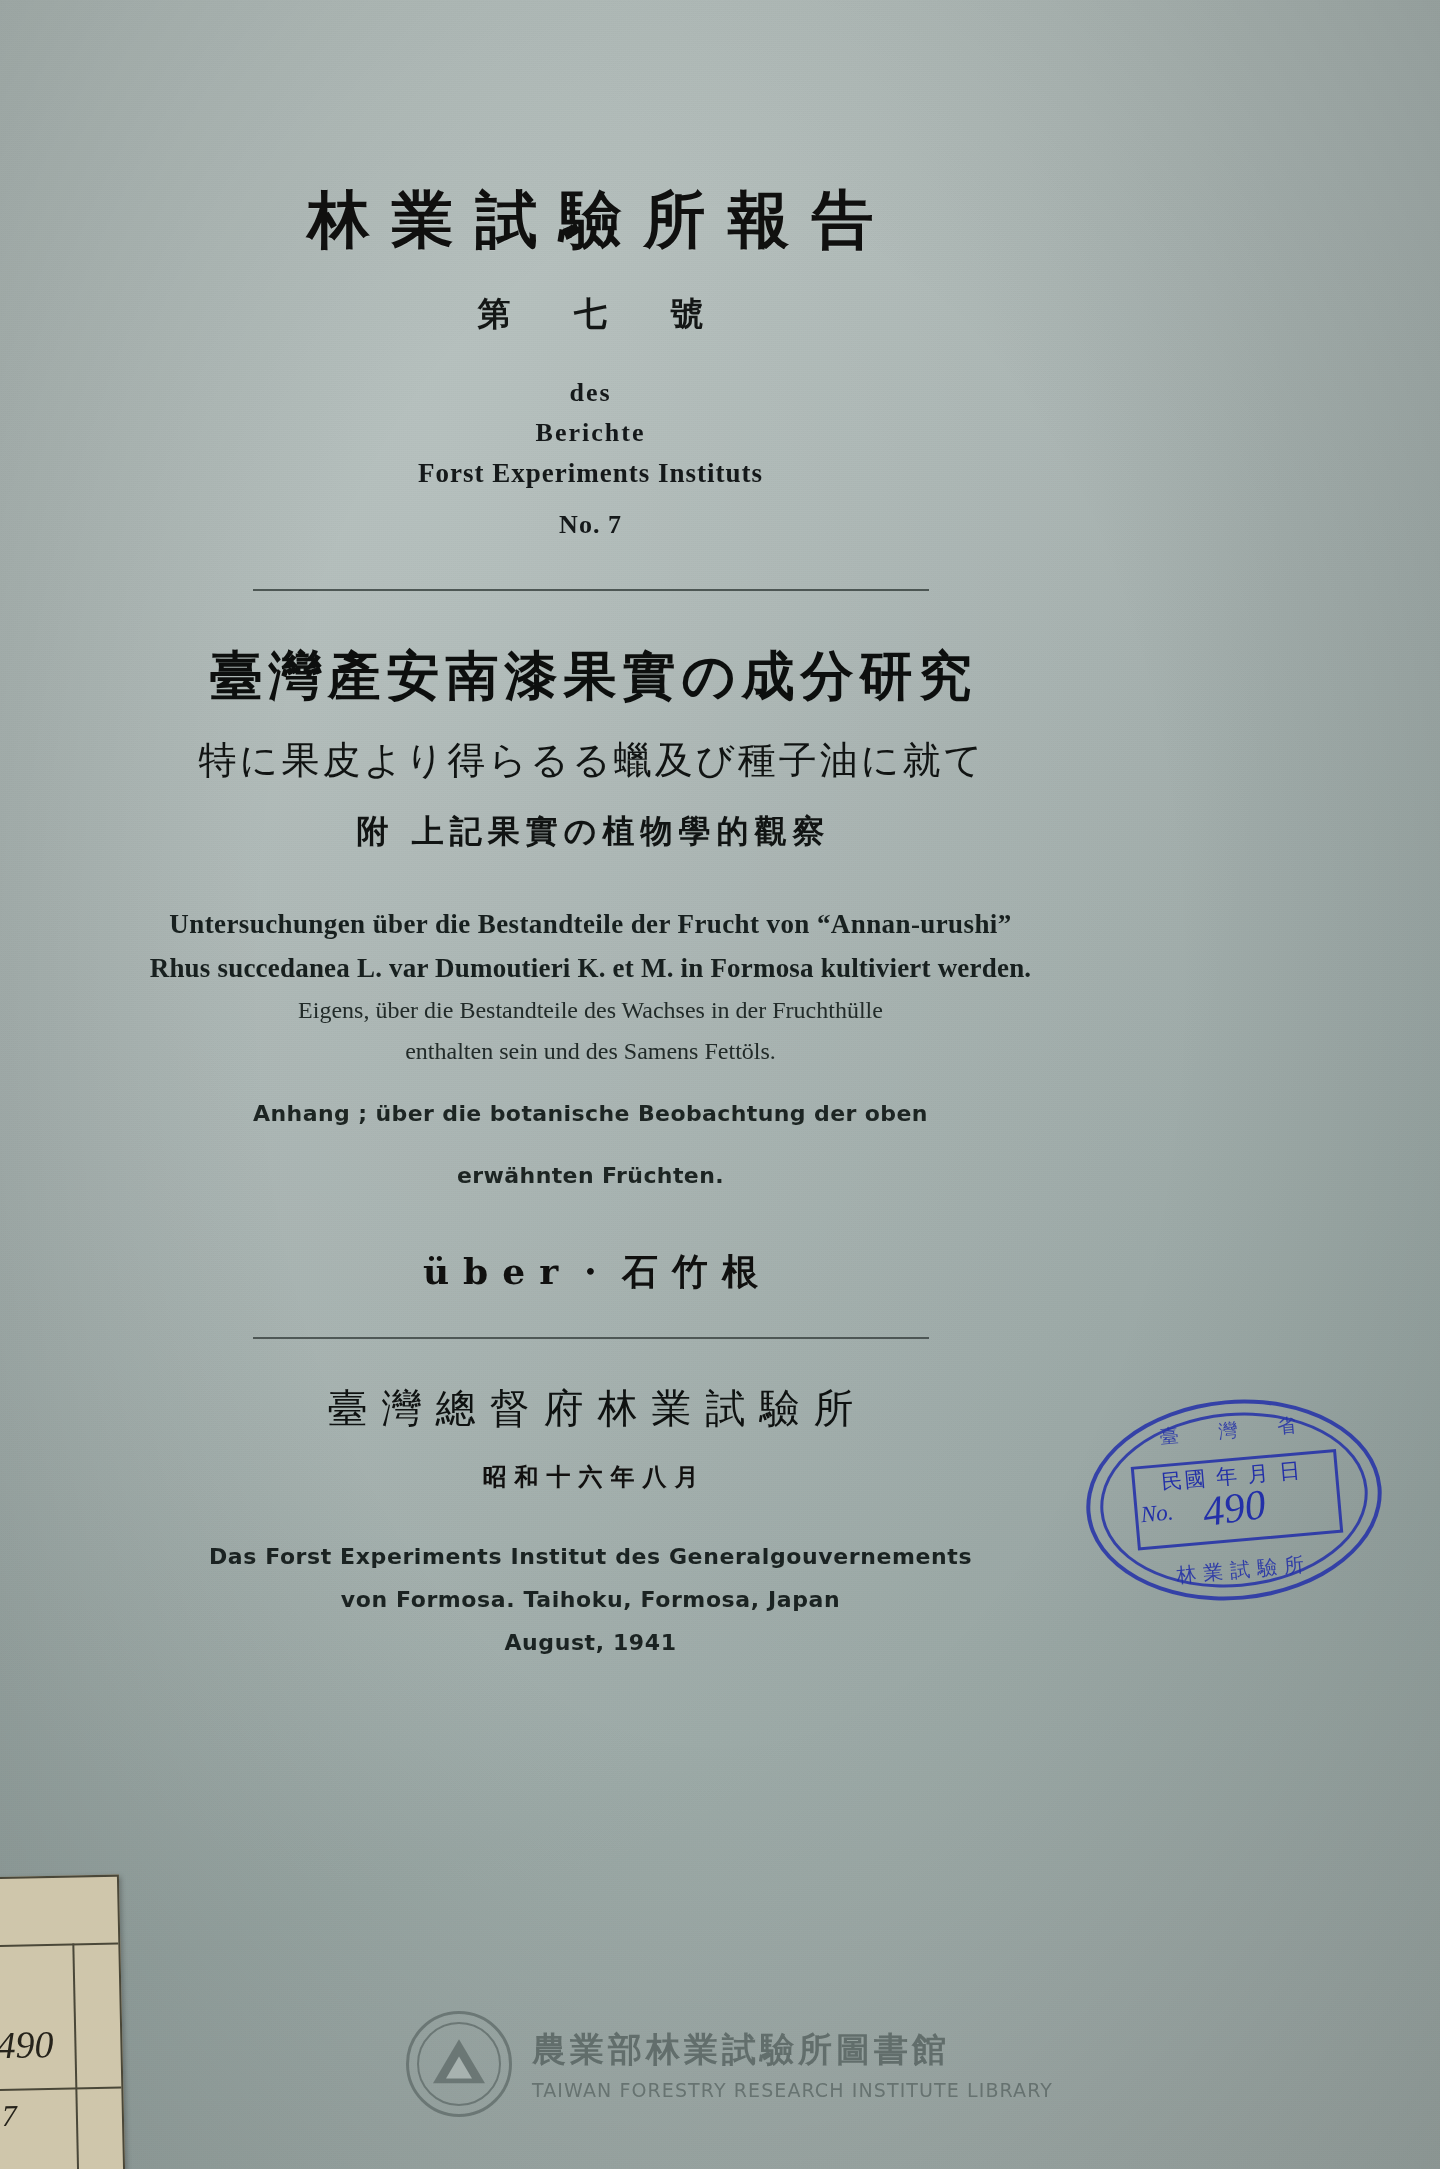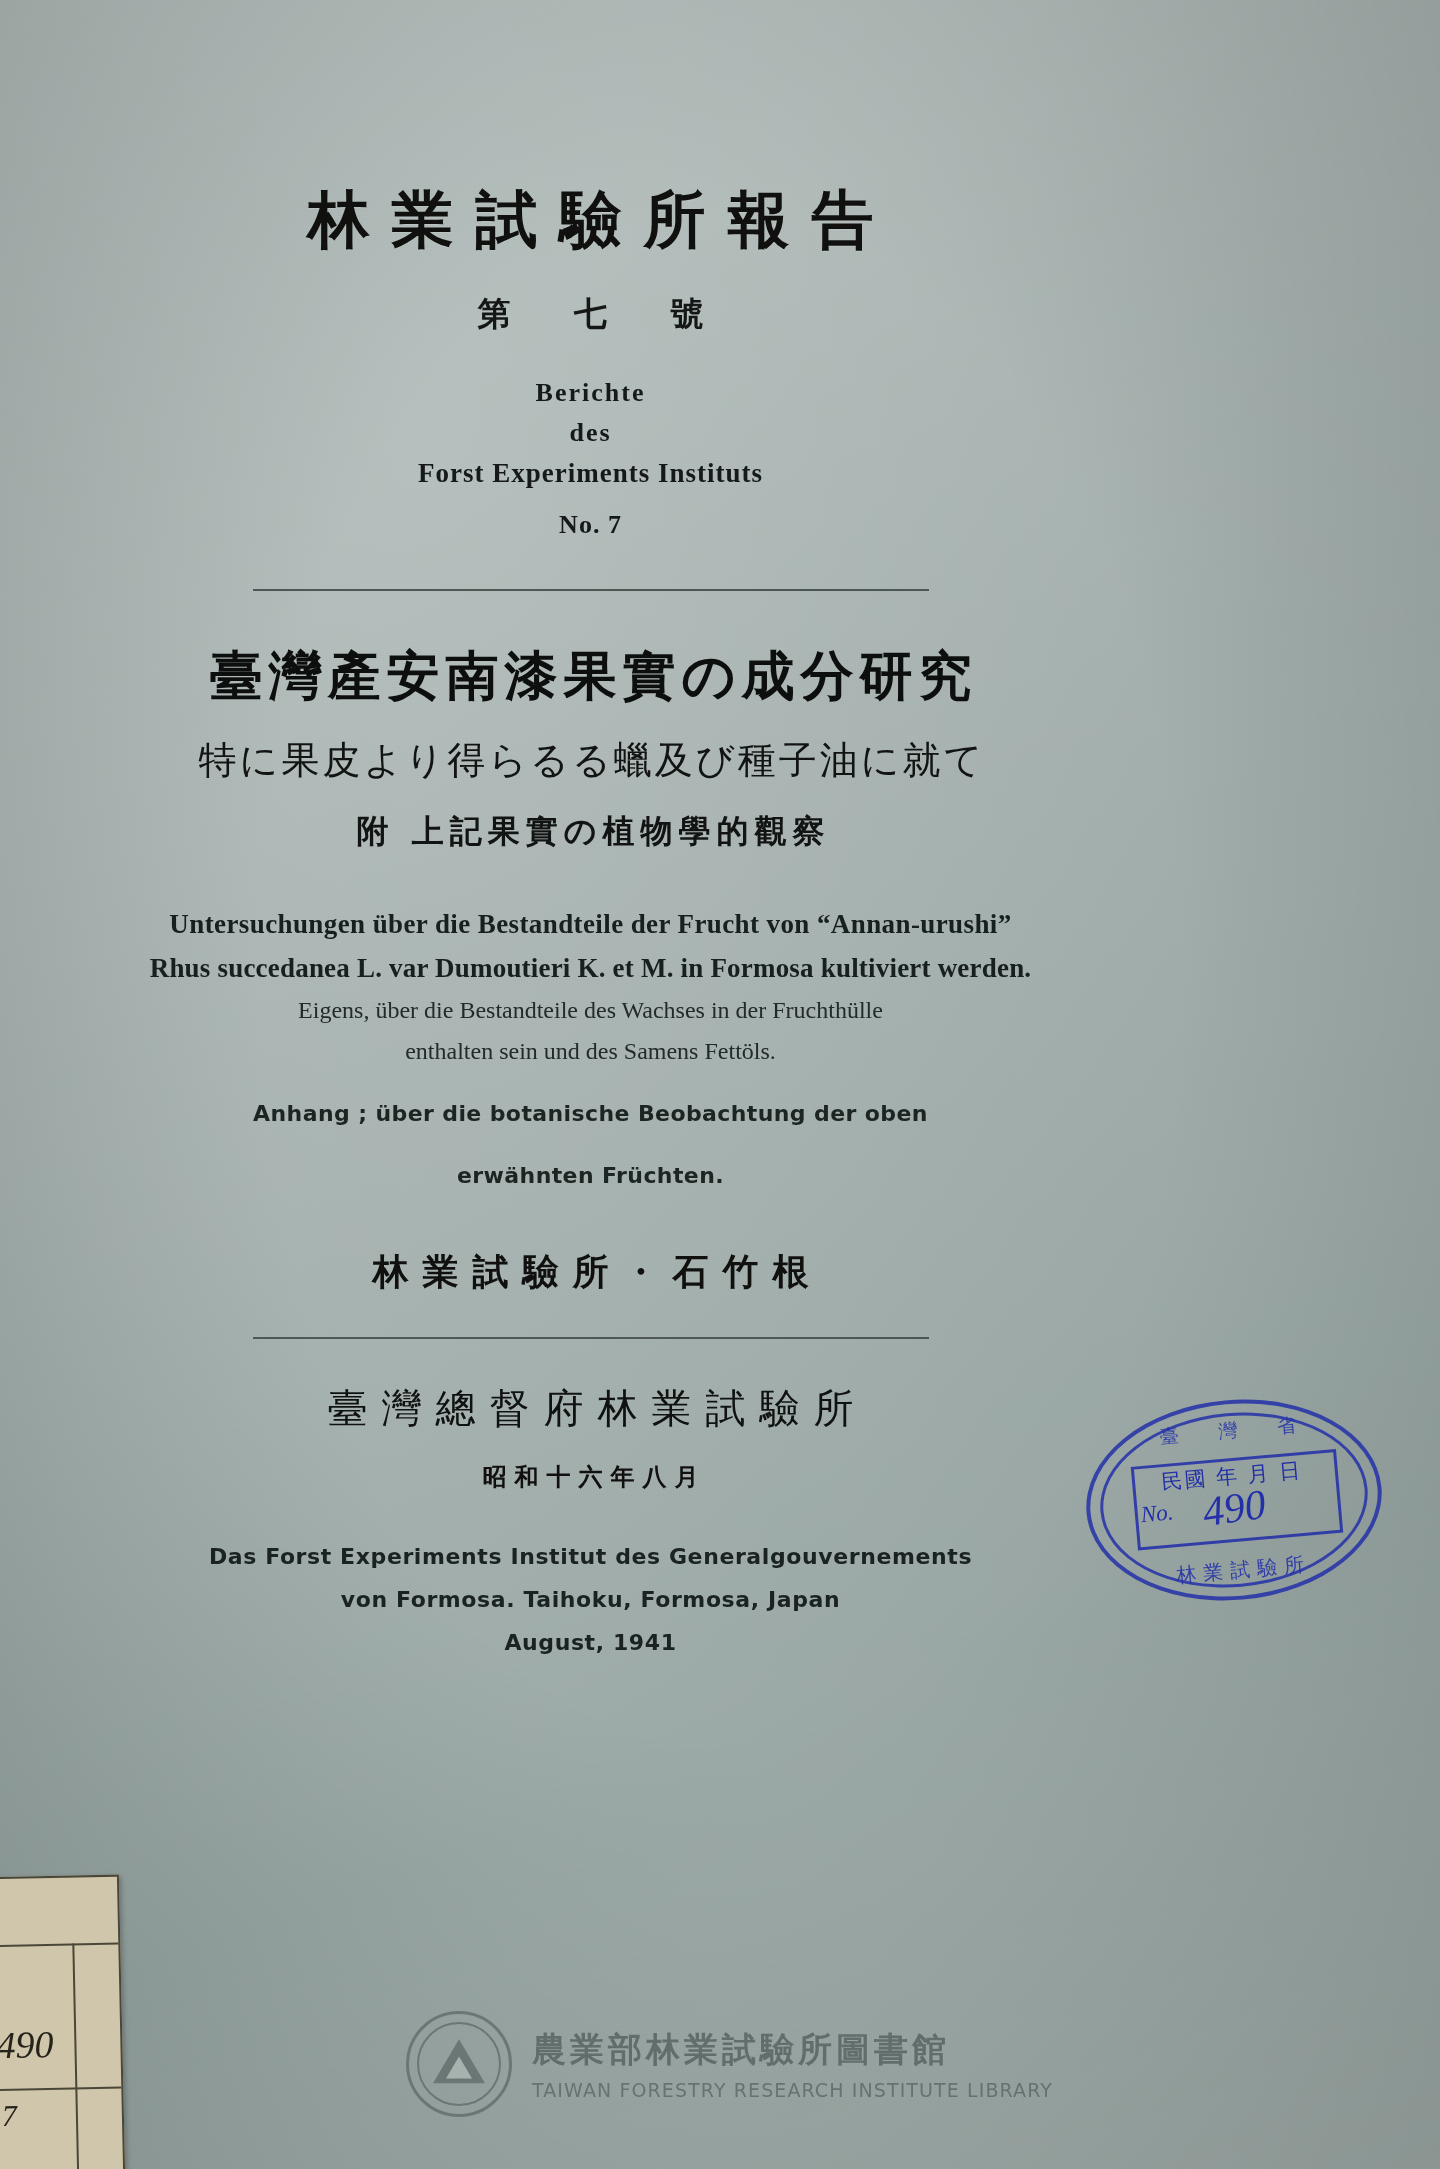--- a/index.html
+++ b/index.html
@@ -416,42 +416,42 @@
 
 <div class="page">
   <div class="grain"></div>
 
   <div class="content">
 
     <div class="main-title-cjk">林業試驗所報告</div>
     <div class="issue-cjk">第 七 號</div>
 
     <div class="berichte">
+      <div>des</div>
       <div>Berichte</div>
-      <div>des</div>
       <div class="l3">Forst Experiments Instituts</div>
       <div class="no">No. 7</div>
     </div>
 
     <div class="rule"></div>
 
     <div class="doc-title-cjk">臺灣產安南漆果實の成分研究</div>
     <div class="doc-sub-cjk">特に果皮より得らるる蠟及び種子油に就て</div>
     <div class="doc-sub2-cjk">附 上記果實の植物學的觀察</div>
 
     <div class="german">
       <div class="g1">Untersuchungen über die Bestandteile der Frucht von “Annan-urushi”</div>
       <div class="g2">Rhus succedanea L. var Dumoutieri K. et M. in Formosa kultiviert werden.</div>
       <div class="g3">Eigens, über die Bestandteile des Wachses in der Fruchthülle</div>
       <div class="g4">enthalten sein und des Samens Fettöls.</div>
       <div class="g5">Anhang ; über die botanische Beobachtung der oben</div>
       <div class="g5">erwähnten Früchten.</div>
     </div>
 
-    <div class="authors">林業試驗所・石竹根</div>
+    <div class="authors">über・石竹根</div>
 
     <div class="rule2"></div>
 
     <div class="publisher-cjk">臺灣總督府林業試驗所</div>
     <div class="date-cjk">昭和十六年八月</div>
 
     <div class="imprint">
       <div>Das Forst Experiments Institut des Generalgouvernements</div>
       <div>von Formosa. Taihoku, Formosa, Japan</div>
       <div>August, 1941</div>

